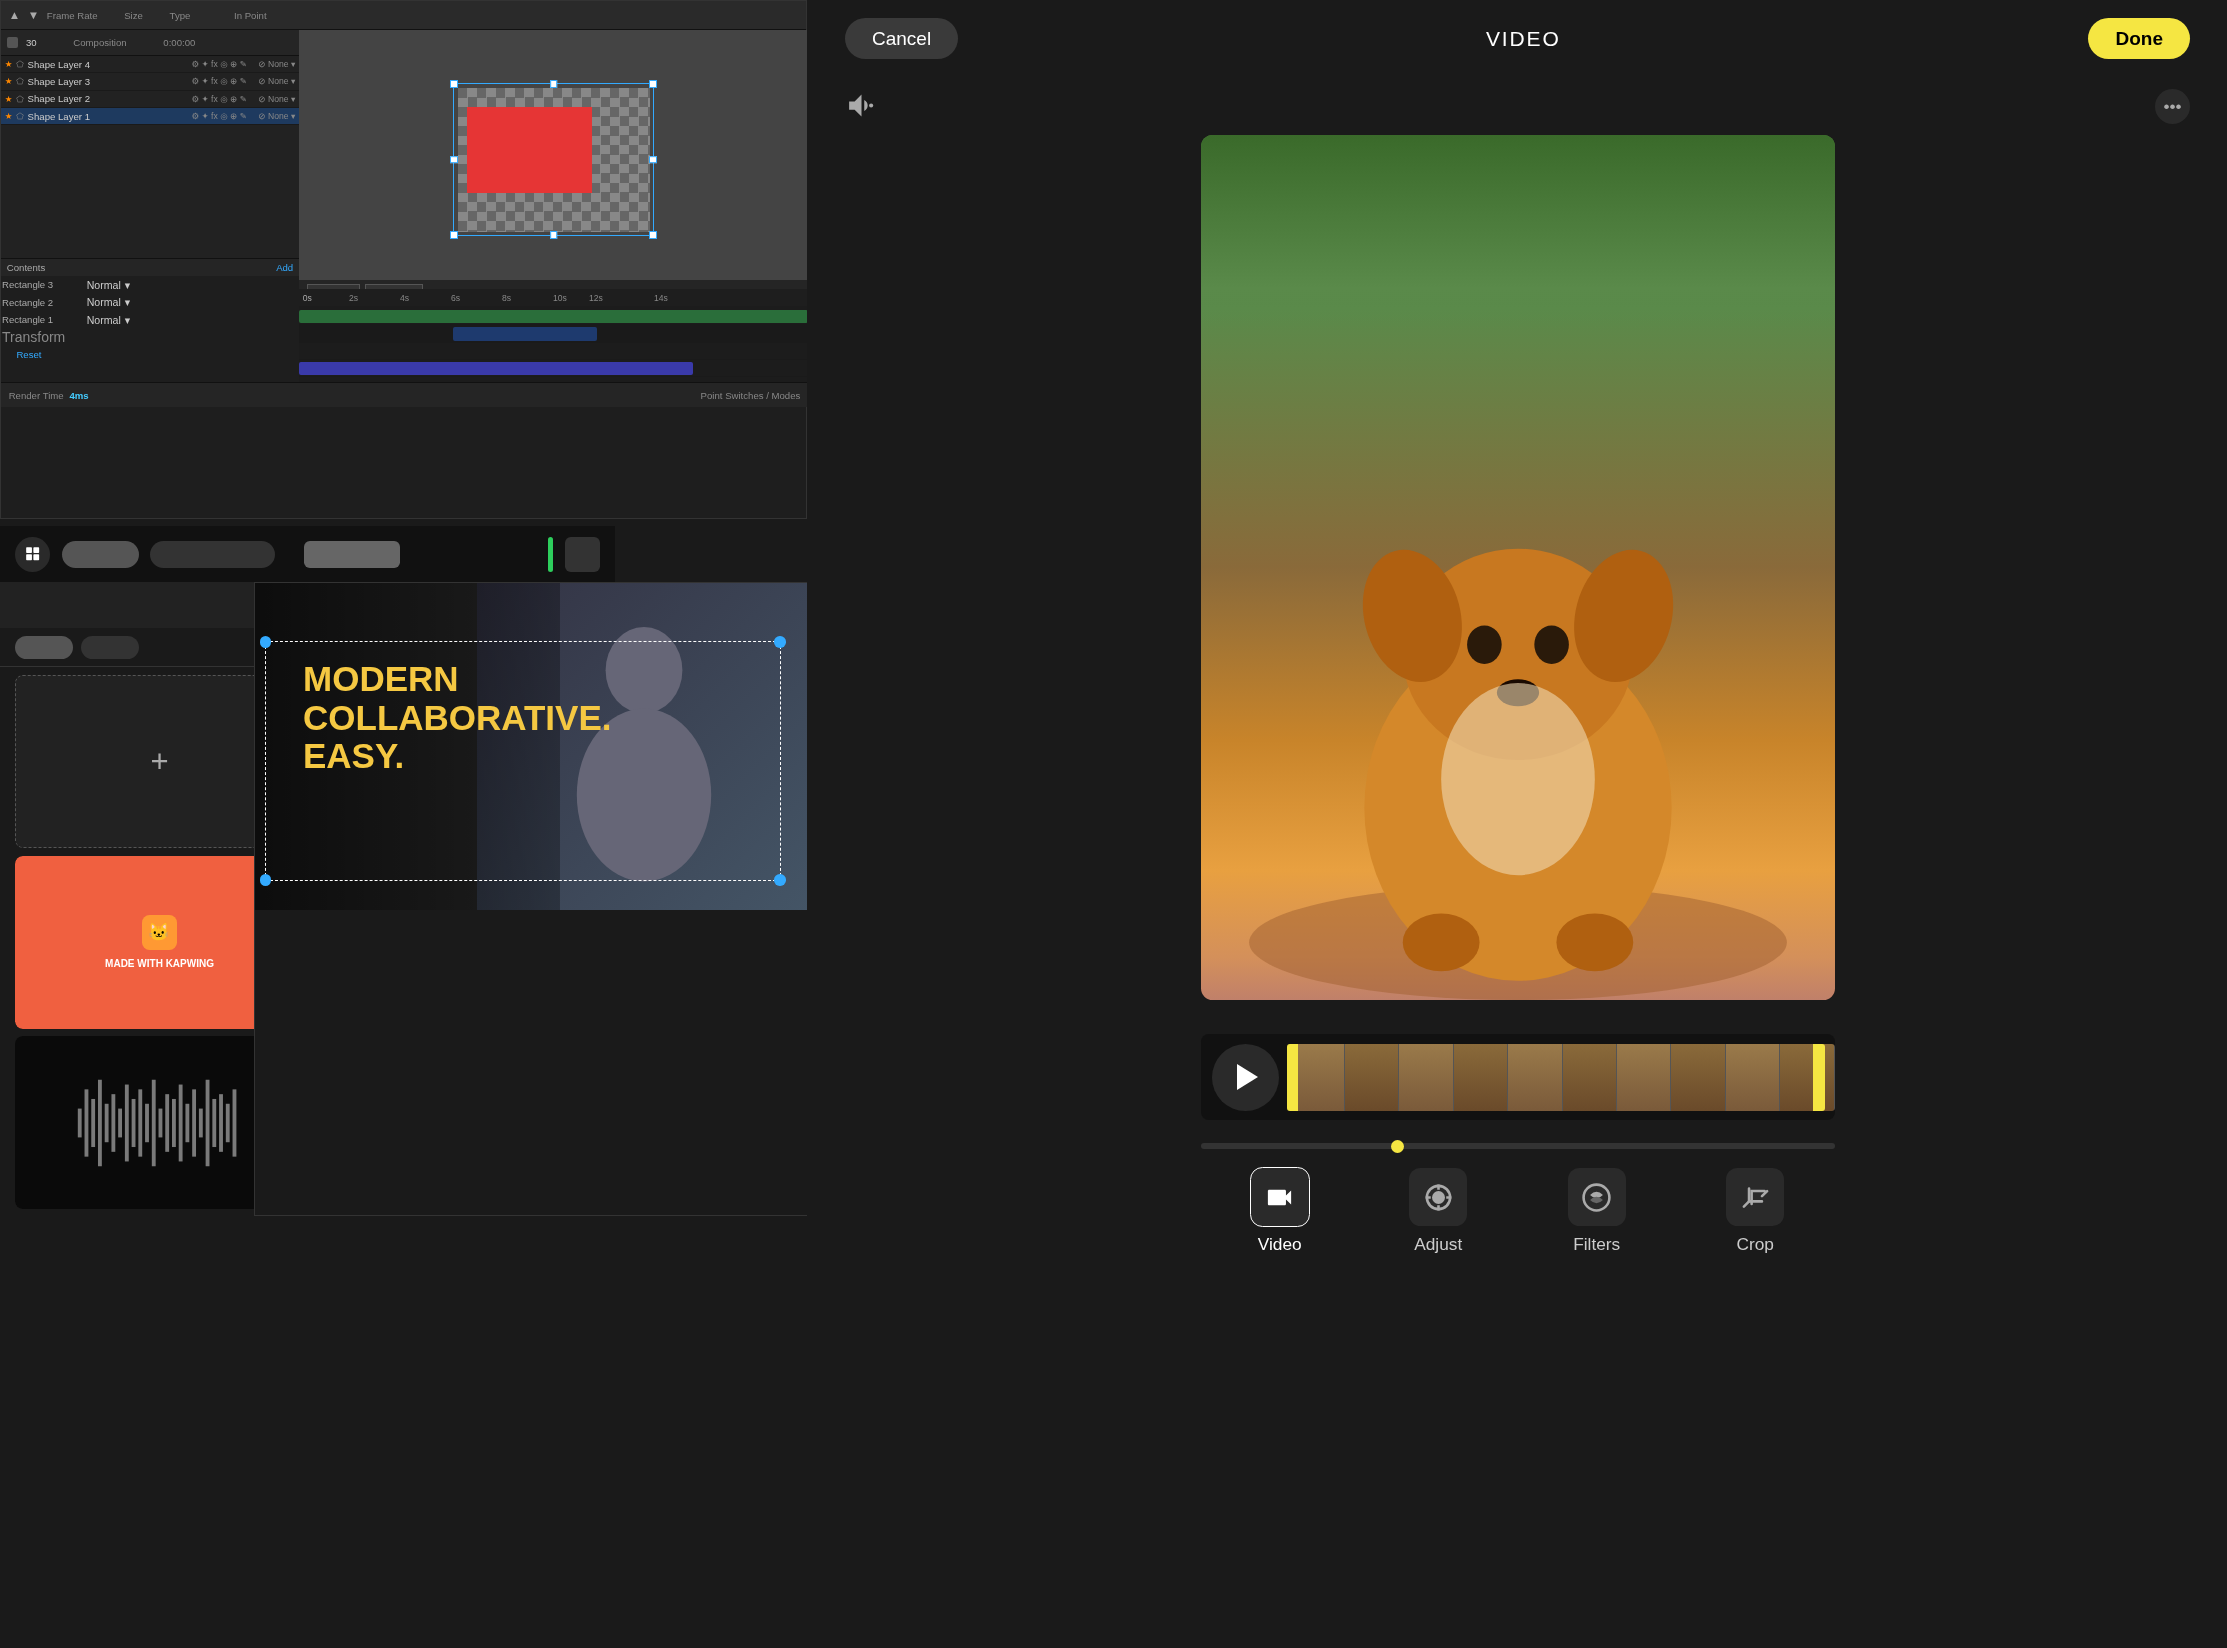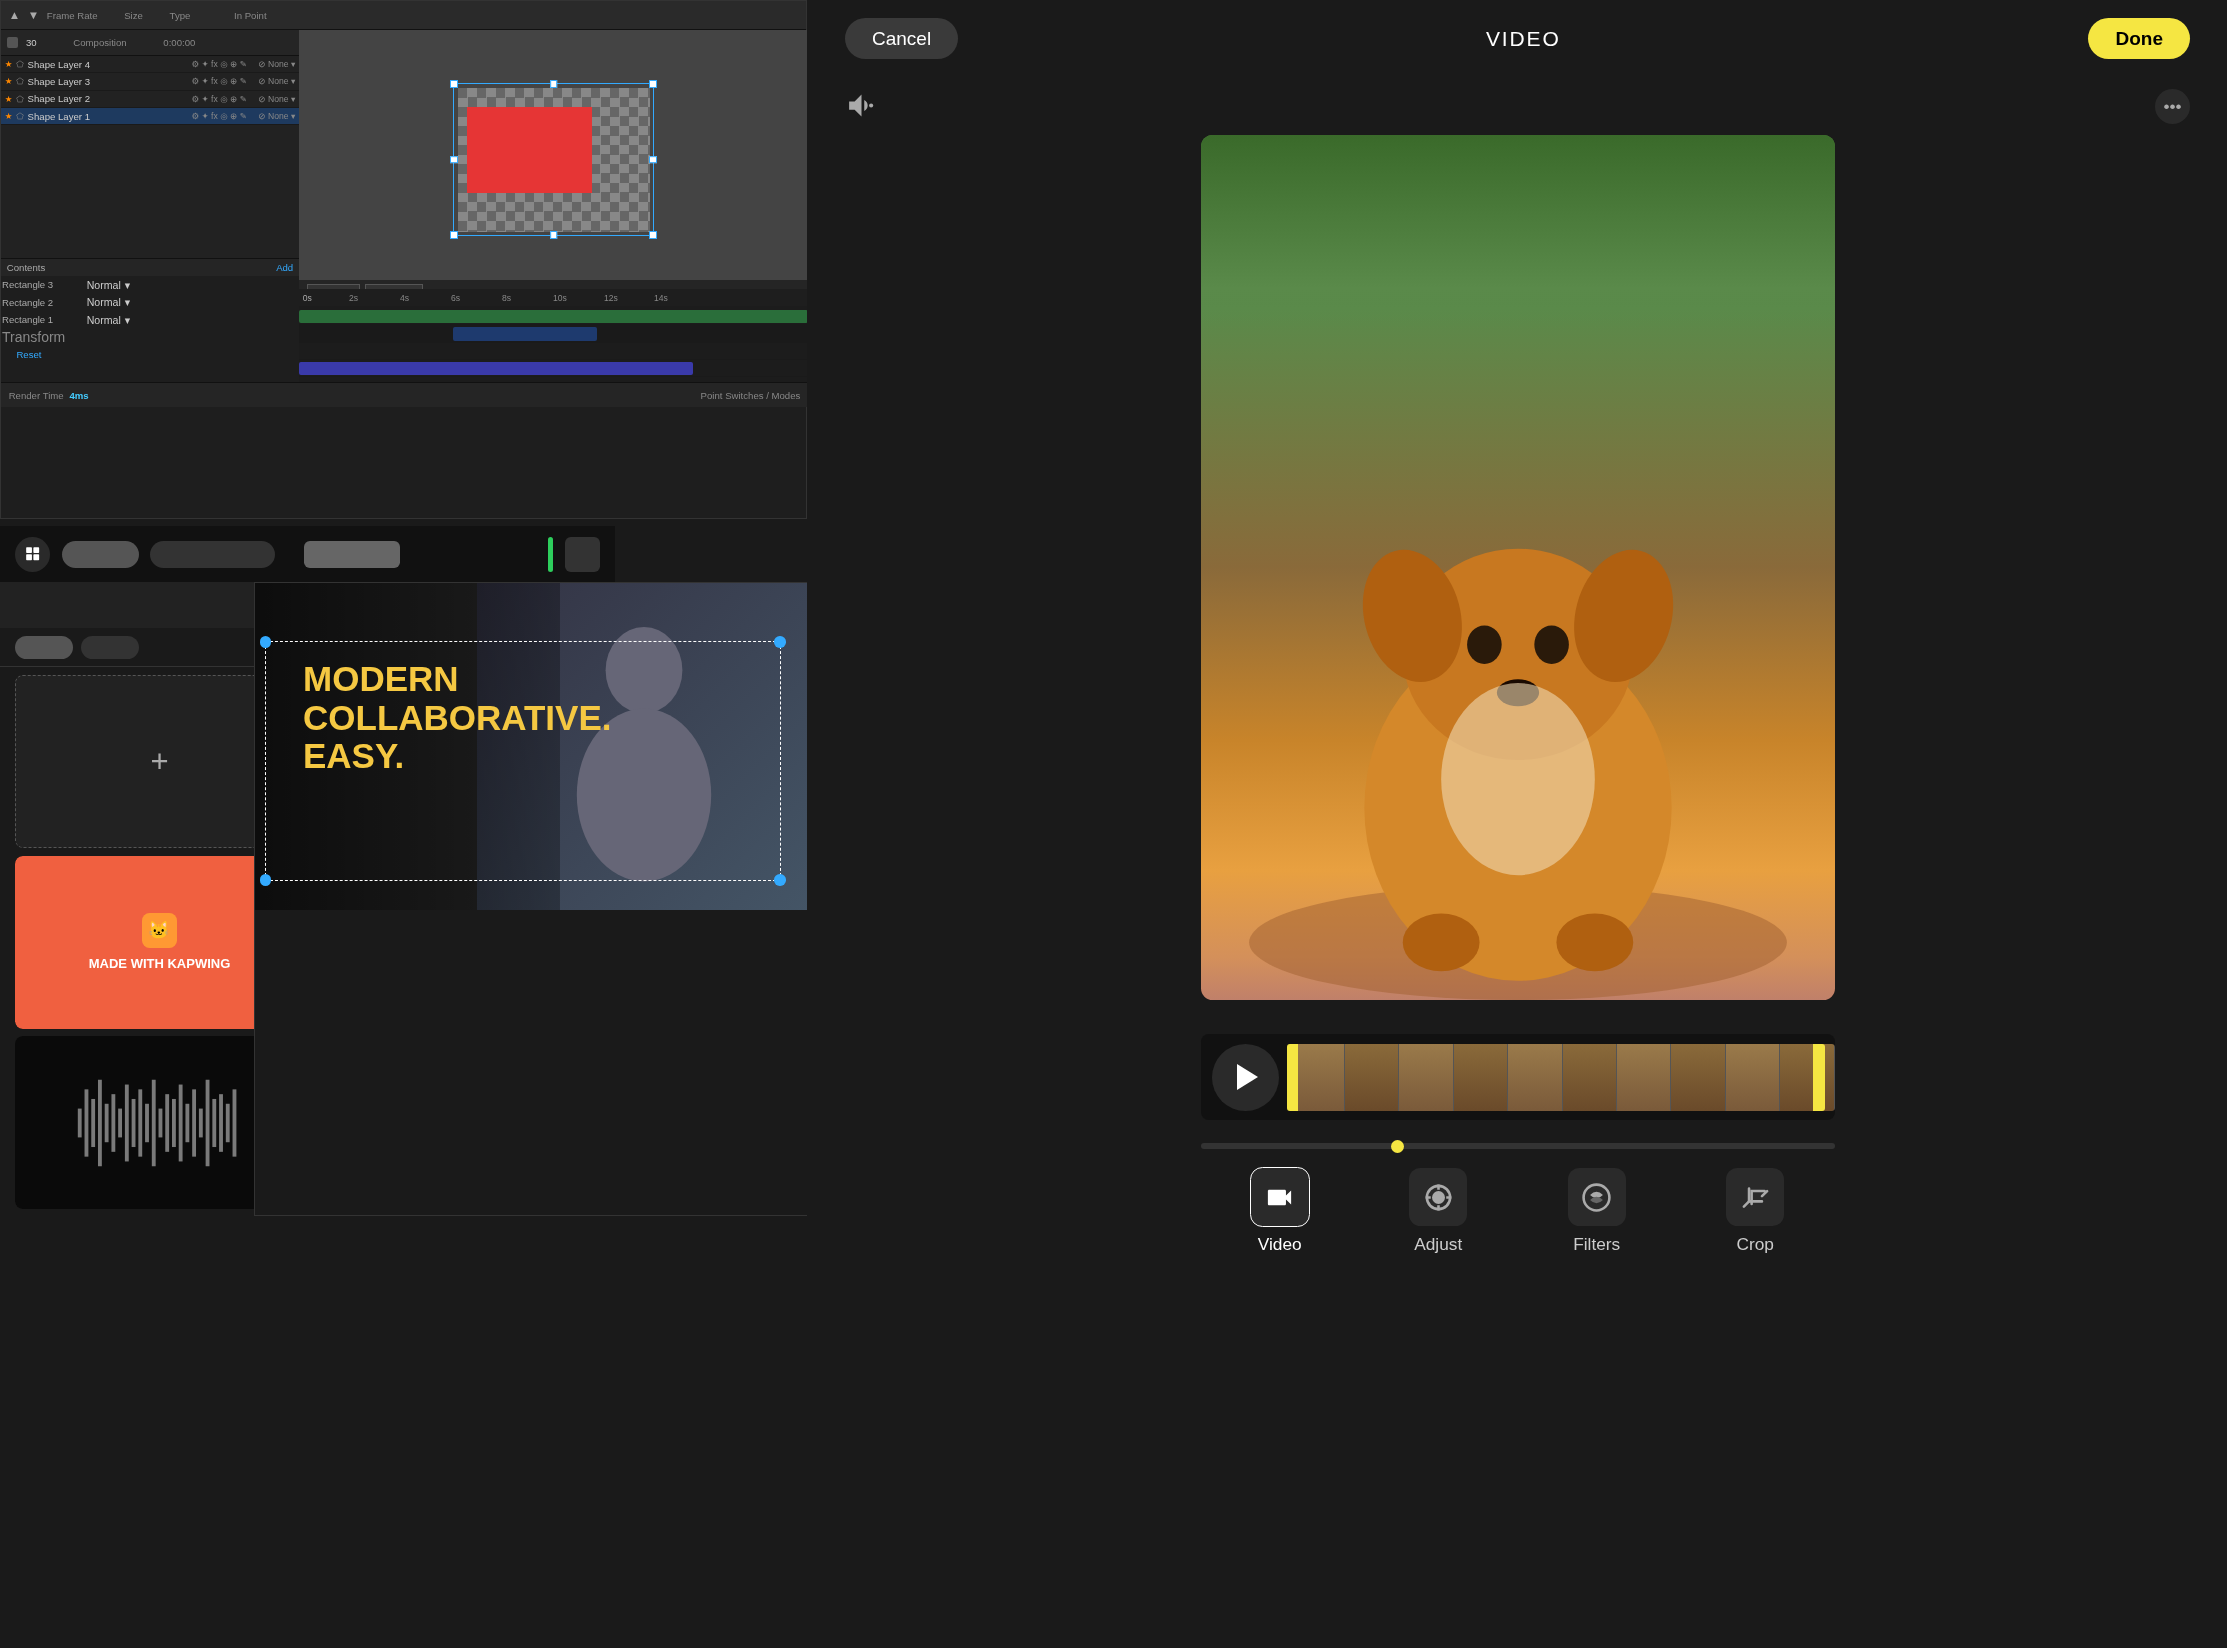--- a/index.html
+++ b/index.html
@@ -866,21 +866,21 @@
 
   <div class="ae-timeline">
     <div class="ae-timeline-ruler">
       <div style="position:absolute;left:0;top:0;right:0;bottom:0;background:#1e1e1e;display:flex;align-items:center;padding:0 3.8px;gap:0;">
         <span style="position:absolute;left:3.8px;font-size:8.6px;color:#aaa;">0s</span>
         <span style="position:absolute;left:50px;font-size:8.6px;color:#888;">2s</span>
         <span style="position:absolute;left:101px;font-size:8.6px;color:#888;">4s</span>
         <span style="position:absolute;left:152px;font-size:8.6px;color:#888;">6s</span>
         <span style="position:absolute;left:203px;font-size:8.6px;color:#888;">8s</span>
         <span style="position:absolute;left:254px;font-size:8.6px;color:#888;">10s</span>
-        <span style="position:absolute;left:305px;font-size:8.6px;color:#888;">12s</span>
+        <span style="position:absolute;left:290px;font-size:8.6px;color:#888;">12s</span>
         <span style="position:absolute;left:355px;font-size:8.6px;color:#888;">14s</span>
       </div>
     </div>
 
     <div style="position:absolute;top:19px;left:0;right:0;bottom:0;">
 
       <div class="ae-timeline-track" style="background:#1c1c1c;">
         <div class="ae-track-bar" style="left:0;right:0;background:#2a6e3a;"></div>
       </div>
 
@@ -939,21 +939,21 @@
 
     <div class="bl-media-item">
       <div class="bl-media-thumb" style="height:173px;">
         <div class="person-thumb">👗</div>
       </div>
     </div>
 
     <div class="bl-media-item">
       <div style="width:100%;height:173px;background:#f06040;border-radius:7.7px;display:flex;flex-direction:column;align-items:center;justify-content:center;padding:9.6px;">
         <div style="width:35px;height:35px;background:#ff9933;border-radius:7.7px;margin-bottom:7.7px;display:flex;align-items:center;justify-content:center;font-size:17.3px;">🐱</div>
-        <div style="font-size:13px;color:#fff;font-weight:bold;text-align:center;">MADE WITH KAPWING</div>
+        <div style="font-size:10px;color:#fff;font-weight:bold;text-align:center;">MADE WITH KAPWING</div>
       </div>
     </div>
 
     <div class="bl-media-item">
       <div class="waveform-item" style="height:173px;">
         <svg class="waveform-svg" width="173" height="154" viewBox="0 0 180 160">
           <g fill="#4af" opacity="0.8">
             <rect x="5" y="60" width="4" height="40"></rect>
             <rect x="12" y="40" width="4" height="80"></rect>
             <rect x="19" y="50" width="4" height="60"></rect>

